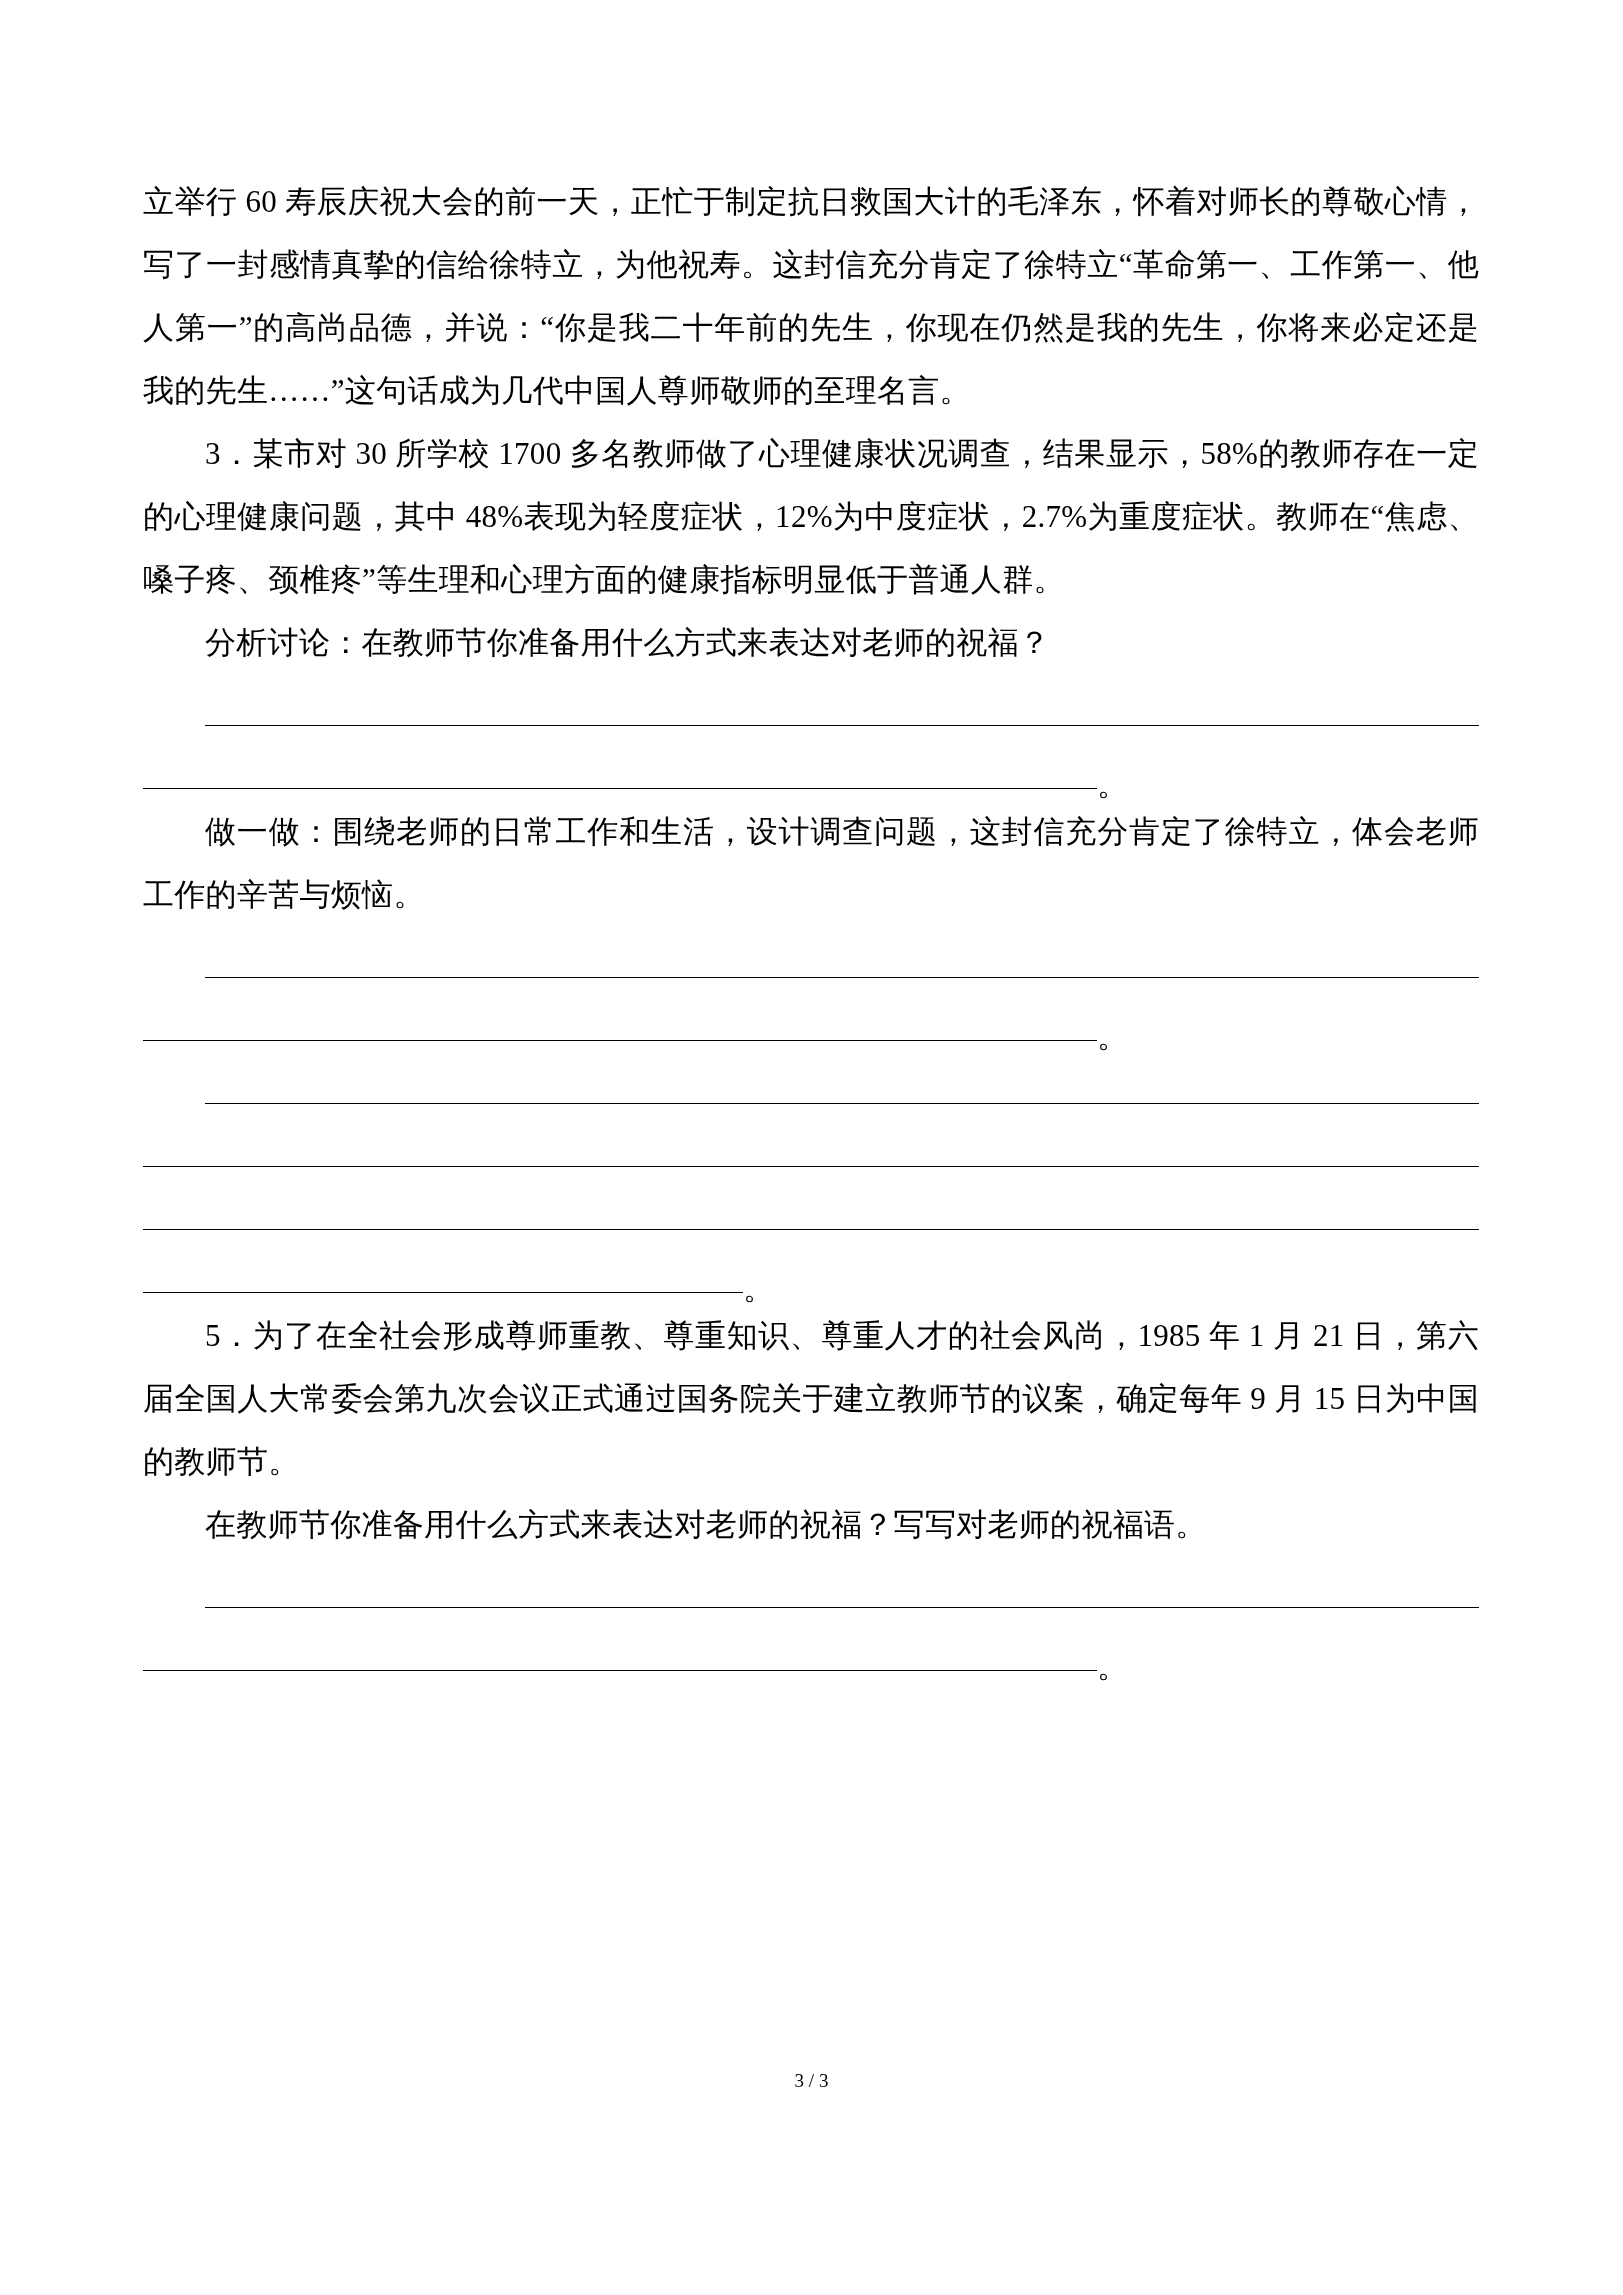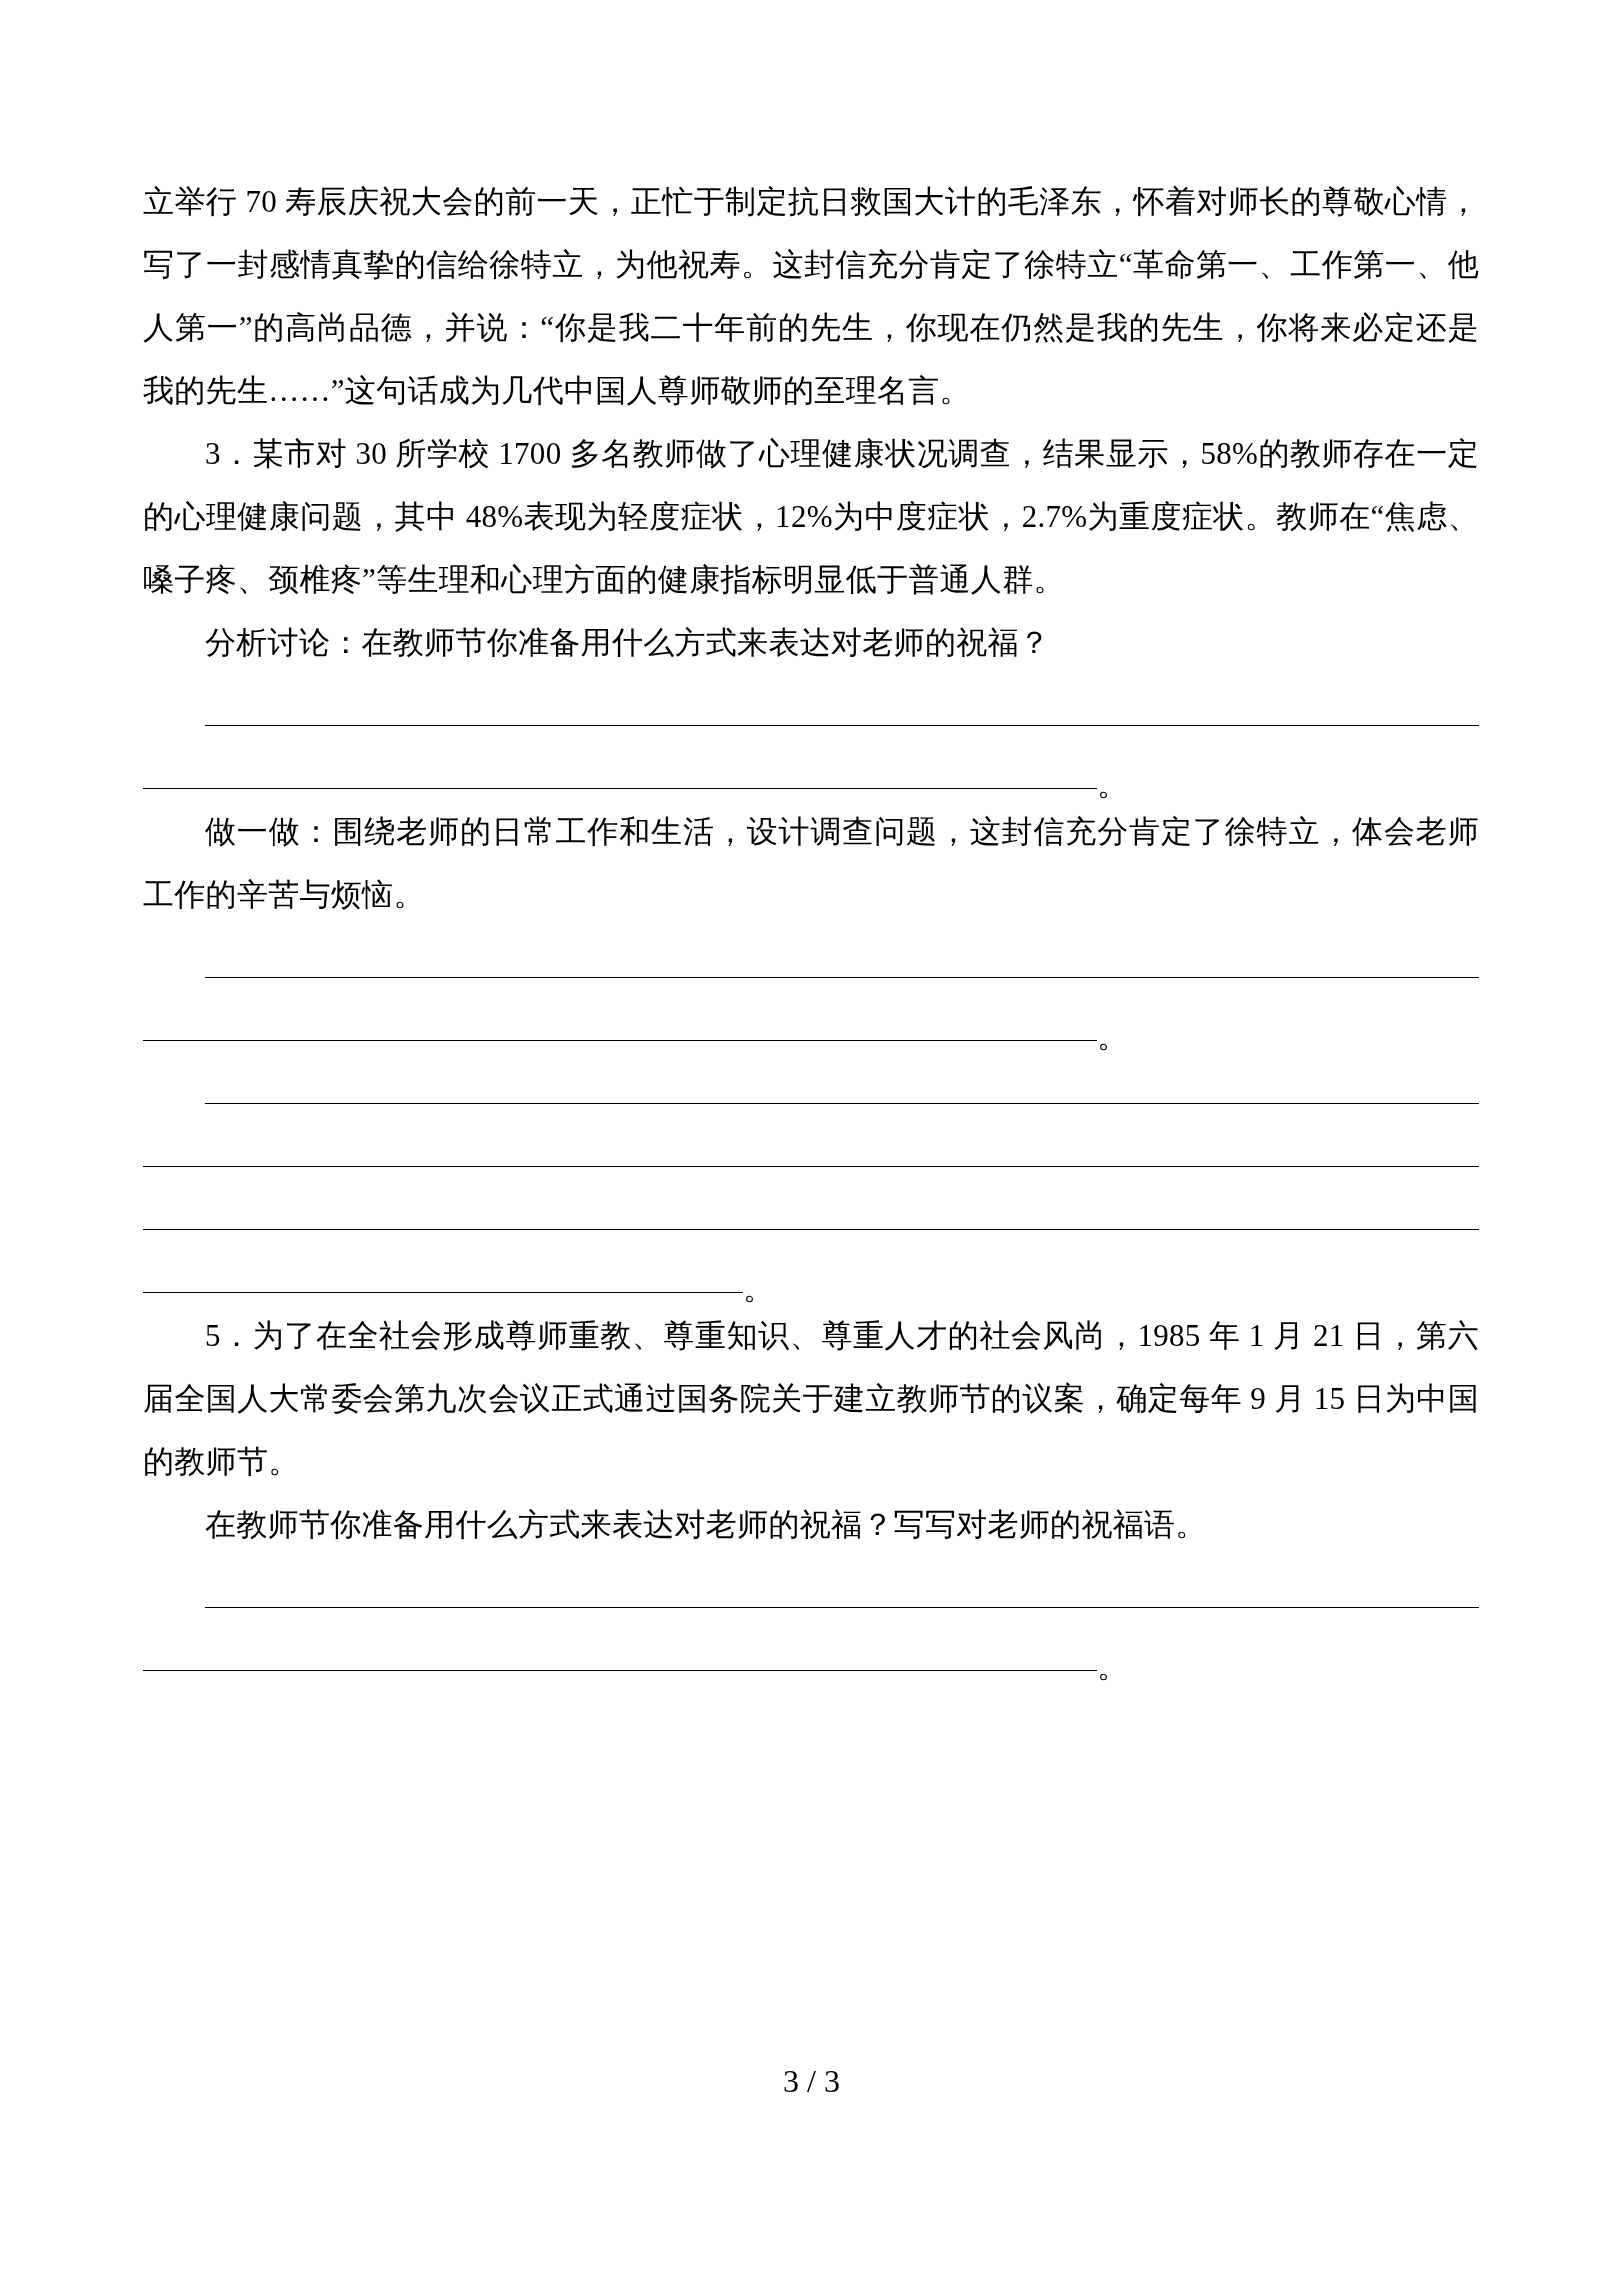--- a/index.html
+++ b/index.html
@@ -63,33 +63,33 @@
   .period {
     line-height: 1;
     font-size: 31px;
   }
   .footer {
     position: absolute;
     left: 0;
     top: 2069px;
     width: 1623px;
     text-align: center;
-    font-size: 32px;
+    font-size: 19px;
     line-height: 24.5px;
     font-family: "Liberation Serif", "DejaVu Serif", serif;
   }
 </style>
 </head>
 <body>
 
 <div class="sheet">
 
   <div class="content">
 
-    <p>立举行 70 寿辰庆祝大会的前一天，正忙于制定抗日救国大计的毛泽东，怀着对师长的尊敬心情，写了一封感情真挚的信给徐特立，为他祝寿。这封信充分肯定了徐特立“革命第一、工作第一、他人第一”的高尚品德，并说：“你是我二十年前的先生，你现在仍然是我的先生，你将来必定还是我的先生……”这句话成为几代中国人尊师敬师的至理名言。</p>
+    <p>立举行 60 寿辰庆祝大会的前一天，正忙于制定抗日救国大计的毛泽东，怀着对师长的尊敬心情，写了一封感情真挚的信给徐特立，为他祝寿。这封信充分肯定了徐特立“革命第一、工作第一、他人第一”的高尚品德，并说：“你是我二十年前的先生，你现在仍然是我的先生，你将来必定还是我的先生……”这句话成为几代中国人尊师敬师的至理名言。</p>
 
     <p class="indent">3．某市对 30 所学校 1700 多名教师做了心理健康状况调查，结果显示，58%的教师存在一定的心理健康问题，其中 48%表现为轻度症状，12%为中度症状，2.7%为重度症状。教师在“焦虑、嗓子疼、颈椎疼”等生理和心理方面的健康指标明显低于普通人群。</p>
 
     <p class="indent">分析讨论：在教师节你准备用什么方式来表达对老师的祝福？</p>
 
     <div>
       <div class="blank-row">
         <span class="u first"></span>
       </div>
       <div class="blank-row">

